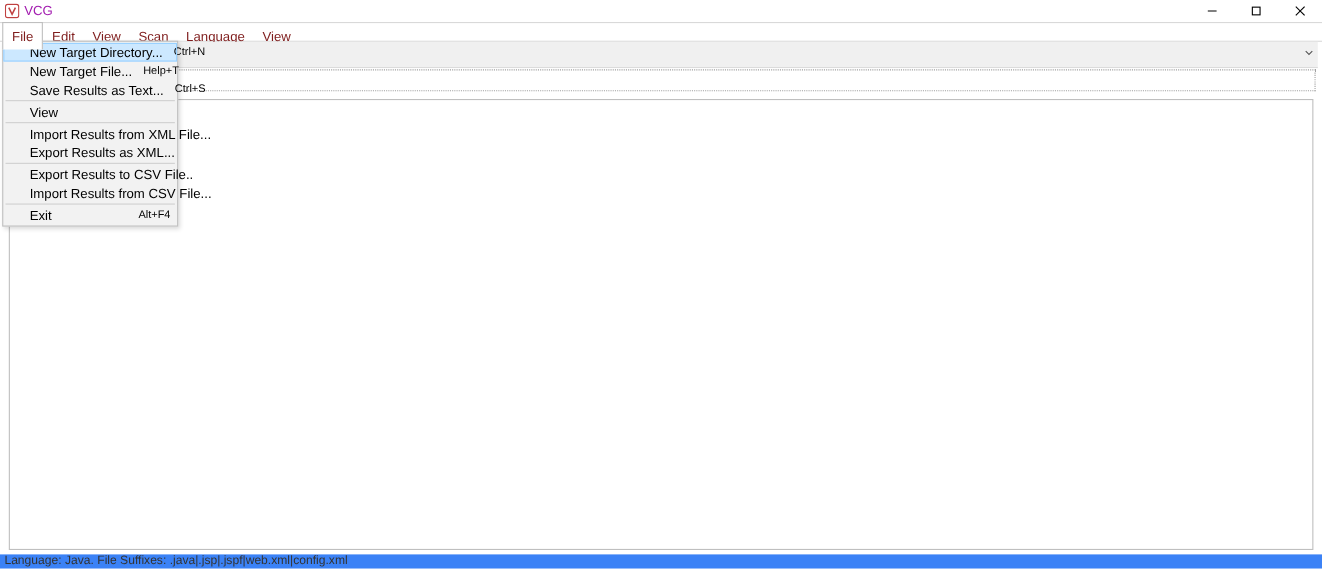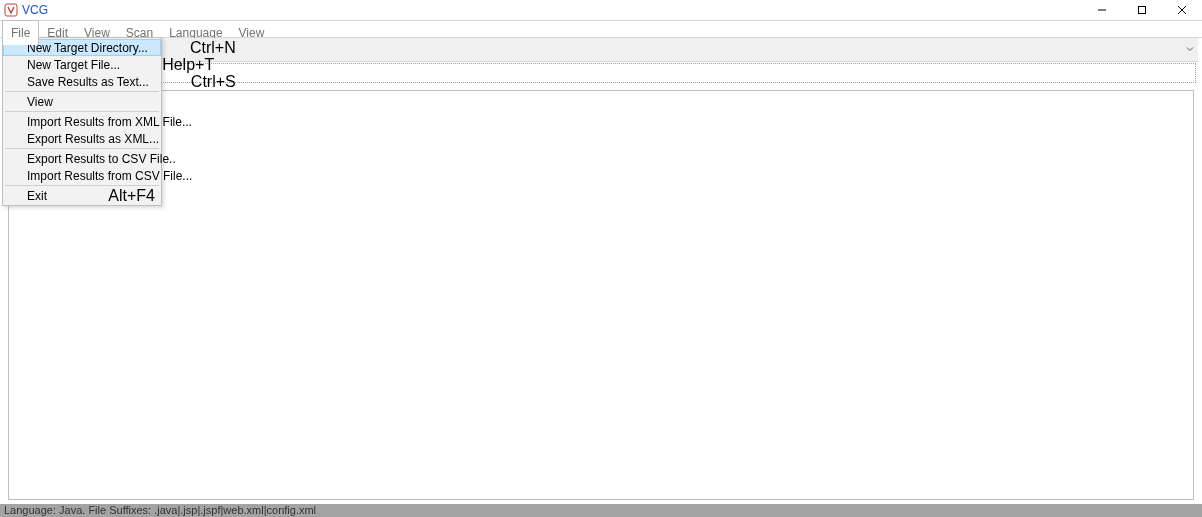--- a/index.html
+++ b/index.html
@@ -22,21 +22,21 @@
     background: #ffffff;
     padding-left: 4px;
   }
   .titlebar .app-icon {
     width: 14px; height: 14px;
     margin-right: 4px;
     display: inline-flex; align-items: center; justify-content: center;
   }
   .titlebar .title-text {
     font-size: 12px;
-    color: #1d4ed8;
+    color: #a21caf;
   }
   .window-controls {
     position: absolute;
     right: 0; top: 0;
     height: 20px;
     display: flex;
     align-items: center;
   }
   .winbtn {
     width: 40px; height: 20px;
@@ -53,21 +53,21 @@
     display: flex;
     align-items: stretch;
     padding-left: 2px;
     background: #ffffff;
   }
   .menu-item {
     padding: 12px 8px;
     display: flex;
     align-items: center;
     font-size: 12px;
-    color: #737373;
+    color: #7f1d1d;
     cursor: default;
   }
   .menu-item.active {
     background: #ffffff;
     border-left: 1px solid #bfbfbf;
     border-right: 1px solid #bfbfbf;
     border-top: 1px solid #bfbfbf;
     margin-top: -1px;
     margin-bottom: -1px;
     z-index: 30;
@@ -121,21 +121,21 @@
   }
 
   
   .statusbar {
     position: absolute;
     bottom: 0; left: 0; right: 0;
     height: 13px;
     padding-left: 4px;
     font-size: 11px;
     color: #333;
-    background: #a3a3a3;
+    background: #3b82f6;
     white-space: nowrap;
     overflow: hidden;
     margin-top: 41px;
   }
 
   
   .dropdown {
     position: absolute;
     left: 2px;
     top: 37px;
@@ -149,30 +149,29 @@
   .dropdown-item {
     display: flex;
     align-items: center;
     justify-content: space-between;
     height: 17px;
     padding: 0 6px 0 24px;
     font-size: 12px;
     color: #000;
     cursor: default;
     white-space: nowrap;
-    gap: 32px;
   }
   .dropdown-item.highlight {
     background: #cce8ff;
     outline: 1px solid #99d1ff;
     outline-offset: -1px;
   }
   .dropdown-item .shortcut-text {
     color: #000;
-    font-size: 16px;
+    font-size: 10px;
     margin-left: 10px;
   }
   .dropdown-sep {
     height: 1px;
     margin: 1px 2px;
     background: #d0d0d0;
   }
 </style>
 </head>
 <body>

